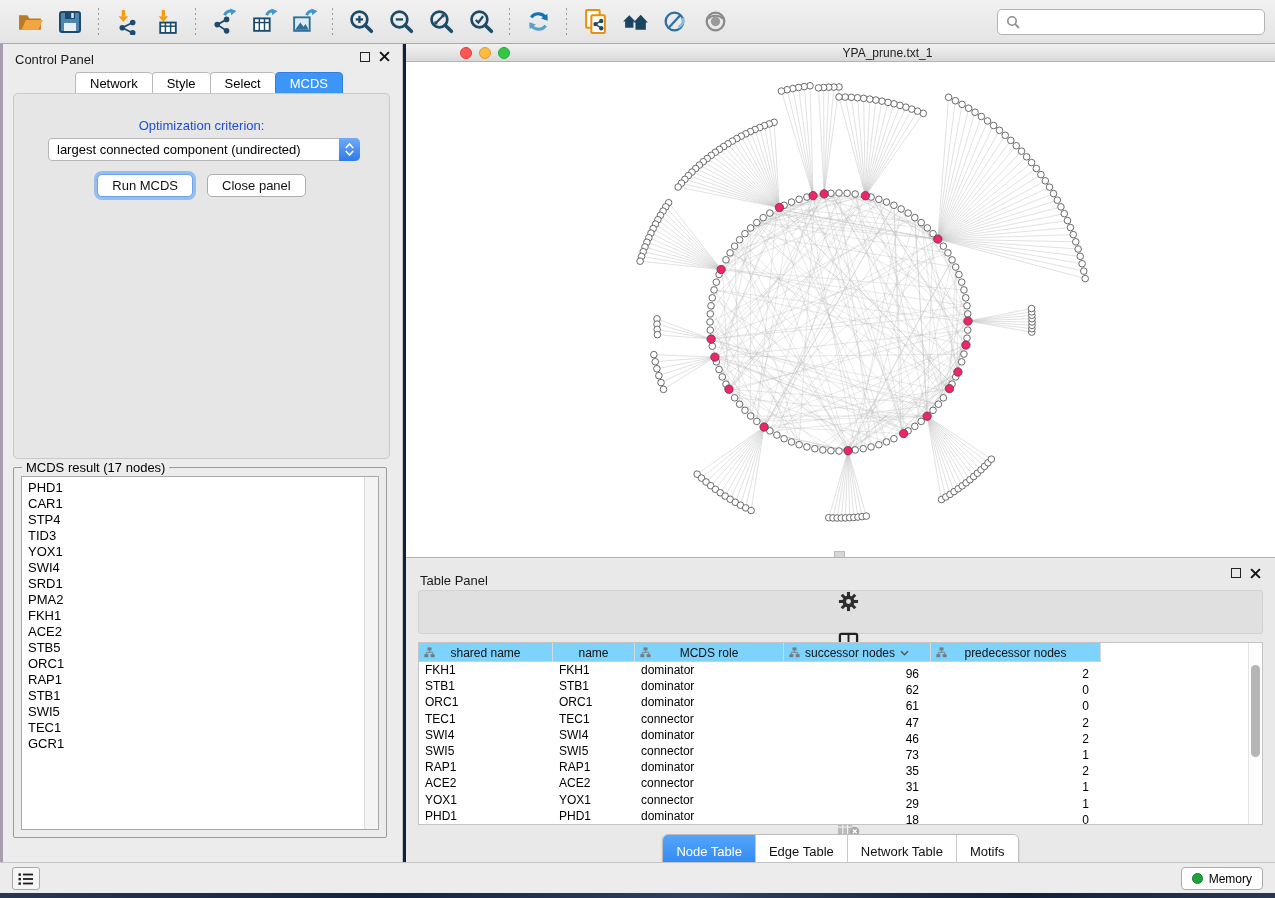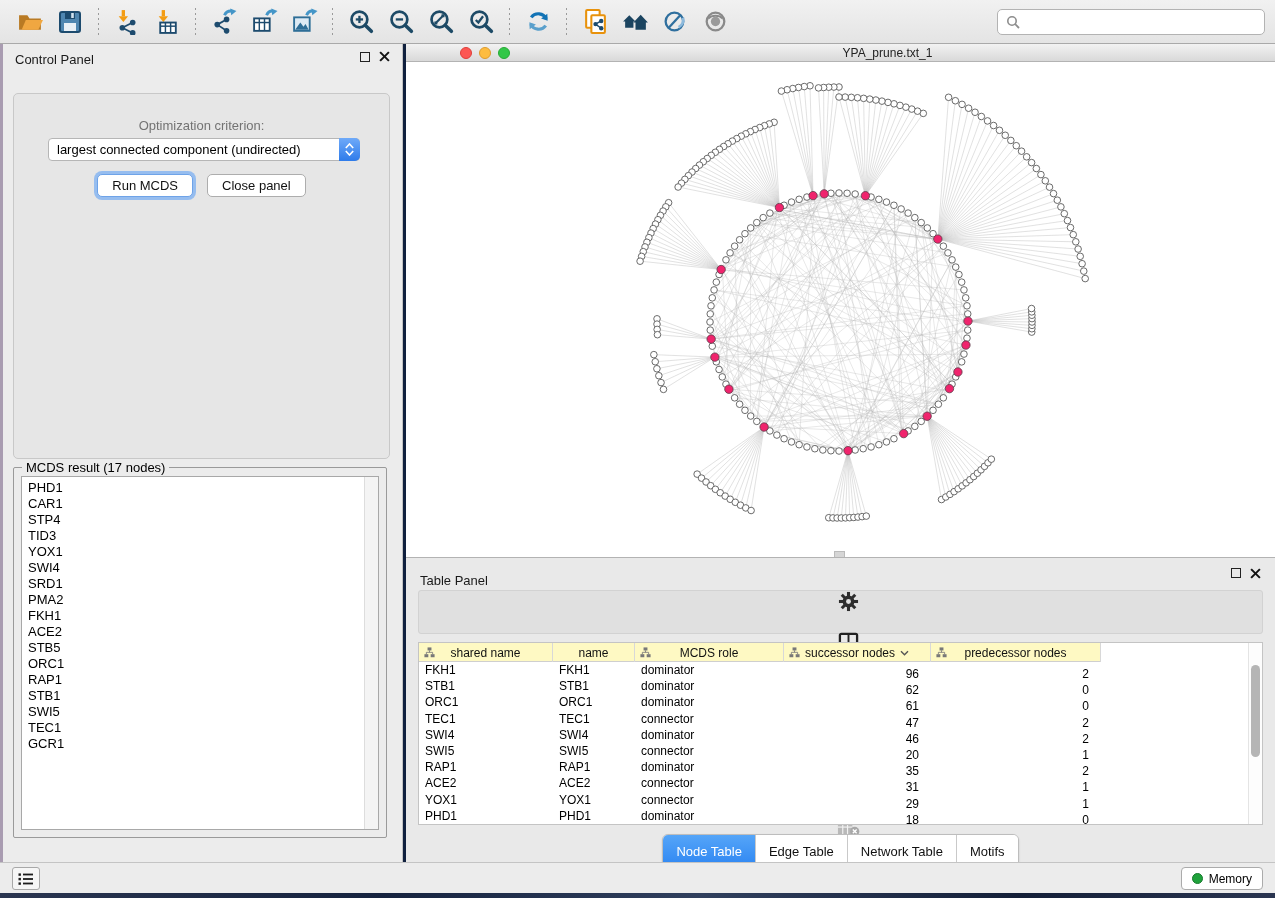--- a/index.html
+++ b/index.html
@@ -27,21 +27,21 @@
   .panel-title { font-size:13px; color:#1a1a1a;margin-top:14px; }
   .win-btns { display:flex; gap:9px; align-items:center; }
   .float-icon { width:10px; height:10px; border:1.4px solid #222; display:inline-block; }
   #cp-tabs { left:72px; top:28px; display:flex; }
   .cp-tab { height:22px; padding:0 14px; font-size:13px; background:#fff; border:1px solid #b9b9b9;
             border-right:none; display:flex; align-items:center; border-radius:4px 4px 0 0; cursor:default; }
   .cp-tab:last-child { border-right:1px solid #b9b9b9; }
   .cp-tab.active { background:#3d96f7; color:#fff; border-color:#2f7fe0; }
   #cp-inner { left:10px; top:49px; width:377px; height:366px; background:#e6e6e6;
               border:1px solid #c8c8c8; border-radius:5px; }
-  #opt-label { width:100%; top:24px; text-align:center; font-size:13px; color:#737373; }
+  #opt-label { width:100%; top:24px; text-align:center; font-size:13px; color:#1d4ed8; }
   #opt-select { left:34px; top:44px; width:312px; height:23px; background:#fff; border:1px solid #b6b6b6;
                 border-radius:4px; display:flex; align-items:center; font-size:13px; padding-left:8px; }
   #opt-stepper { position:absolute; right:-1px; top:-1px; width:21px; height:23px; border-radius:0 5px 5px 0;
                  background:linear-gradient(#6faaf9,#2e7bea); display:flex; flex-direction:column;
                  align-items:center; justify-content:center; gap:1px; }
   #cp-buttons { width:100%; top:80px; display:flex; justify-content:center; gap:14px; }
   .mac-btn { height:23px; background:#fff; border:1px solid #adadad; border-radius:5px; font-size:13px;
              padding:0 14px; display:flex; align-items:center; color:#111; }
   .mac-btn.focused { box-shadow:0 0 0 3px rgba(96,162,245,.6); border-color:#6ea3e8; }
 
@@ -62,21 +62,21 @@
   #net-divider { left:428px; top:507px; width:11px; height:7px; background:#d6d6d6; border:1px solid #bbb; }
 
   
   #table-panel { left:406px; top:557px; width:869px; height:305px; background:#e9e9e9; border-top:1px solid #b3b3b3; }
   #tp-header { left:0; top:0; width:100%; height:30px; display:flex; align-items:center; padding:0 14px; }
   #tp-toolbar { left:12px; top:32px; width:845px; height:44px; background:#e0e0e0; border:1px solid #d2d2d2;
                 border-radius:3px; display:flex; align-items:center; gap:20px; padding-left:16px;flex-direction:column; }
   .tp-icon { display:flex; align-items:center; justify-content:center; }
   #fx-label { font-family:"DejaVu Serif",serif; font-style:italic; font-size:17px; color:#9c9c9c; }
   #node-table { left:12px; top:84px; width:845px; height:183px; background:#fff; border:1px solid #c4c4c4; }
-  #nt-headrow { position:absolute; left:0; top:0; right:14px; height:19px; background:#fef9c3;
+  #nt-headrow { position:absolute; left:0; top:0; right:14px; height:19px; background:#7dd3fc;
                 border-bottom:1px solid #cfcfcf; display:flex; }
   .nt-hcell { height:19px; display:flex; align-items:center; justify-content:center; gap:5px;
               border-right:1px solid #d8d8d8; font-size:12px; color:#111; position:relative; }
   .nt-hcell .htext { white-space:nowrap; }
   .hicon { position:absolute; left:5px; }
   #nt-rows { position:absolute; left:0; top:19px; right:14px; bottom:0; overflow:hidden; }
   .nt-row { height:16.2px; display:flex; font-size:12px; color:#000; }
   .nt-cell { padding:0 6px; display:flex; align-items:center; white-space:nowrap; }
   .nt-cell.num { justify-content:flex-end; padding-right:12px;margin-top:8px; }
   #nt-scroll { position:absolute; right:0; top:0; bottom:0; width:14px; background:#fdfdfd; border-left:1px solid #e4e4e4; }
@@ -263,20 +263,26 @@
     <span class="panel-title">Control Panel</span>
   </div>
   <div class="abs win-btns" style="right:12px; top:7px;">
     <span class="float-icon"></span>
     <svg width="11" height="11" viewBox="0 0 10 10">
         <line x1="1" y1="1" x2="9" y2="9" stroke="#111" stroke-width="1.8"></line>
         <line x1="9" y1="1" x2="1" y2="9" stroke="#111" stroke-width="1.8"></line>
       </svg>
   </div>
 
+  <div id="cp-tabs" class="abs">
+      <div class="cp-tab">Network</div>
+      <div class="cp-tab">Style</div>
+      <div class="cp-tab">Select</div>
+      <div class="cp-tab active">MCDS</div>
+    </div>
 
   <div id="cp-inner" class="abs">
     <div id="opt-label" class="abs">Optimization criterion:</div>
     <div id="opt-select" class="abs">
       <span>largest connected component (undirected)</span>
       <span id="opt-stepper">
         <svg width="9" height="6" viewBox="0 0 9 6">
             <path d="M0.8 5 L4.5 1 L8.2 5" fill="none" stroke="#fff" stroke-width="1.6"></path>
           </svg>
         <svg width="9" height="6" viewBox="0 0 9 6">
@@ -1134,21 +1140,21 @@
           <div class="nt-cell" style="width: 134px;">SWI4</div>
           <div class="nt-cell" style="width: 82px;">SWI4</div>
           <div class="nt-cell" style="width: 149px;">dominator</div>
           <div class="nt-cell num" style="width: 147px;">46</div>
           <div class="nt-cell num" style="width: 170px;">2</div>
         </div>
         <div class="nt-row">
           <div class="nt-cell" style="width: 134px;">SWI5</div>
           <div class="nt-cell" style="width: 82px;">SWI5</div>
           <div class="nt-cell" style="width: 149px;">connector</div>
-          <div class="nt-cell num" style="width: 147px;">20</div>
+          <div class="nt-cell num" style="width: 147px;">73</div>
           <div class="nt-cell num" style="width: 170px;">1</div>
         </div>
         <div class="nt-row">
           <div class="nt-cell" style="width: 134px;">RAP1</div>
           <div class="nt-cell" style="width: 82px;">RAP1</div>
           <div class="nt-cell" style="width: 149px;">dominator</div>
           <div class="nt-cell num" style="width: 147px;">35</div>
           <div class="nt-cell num" style="width: 170px;">2</div>
         </div>
         <div class="nt-row">

